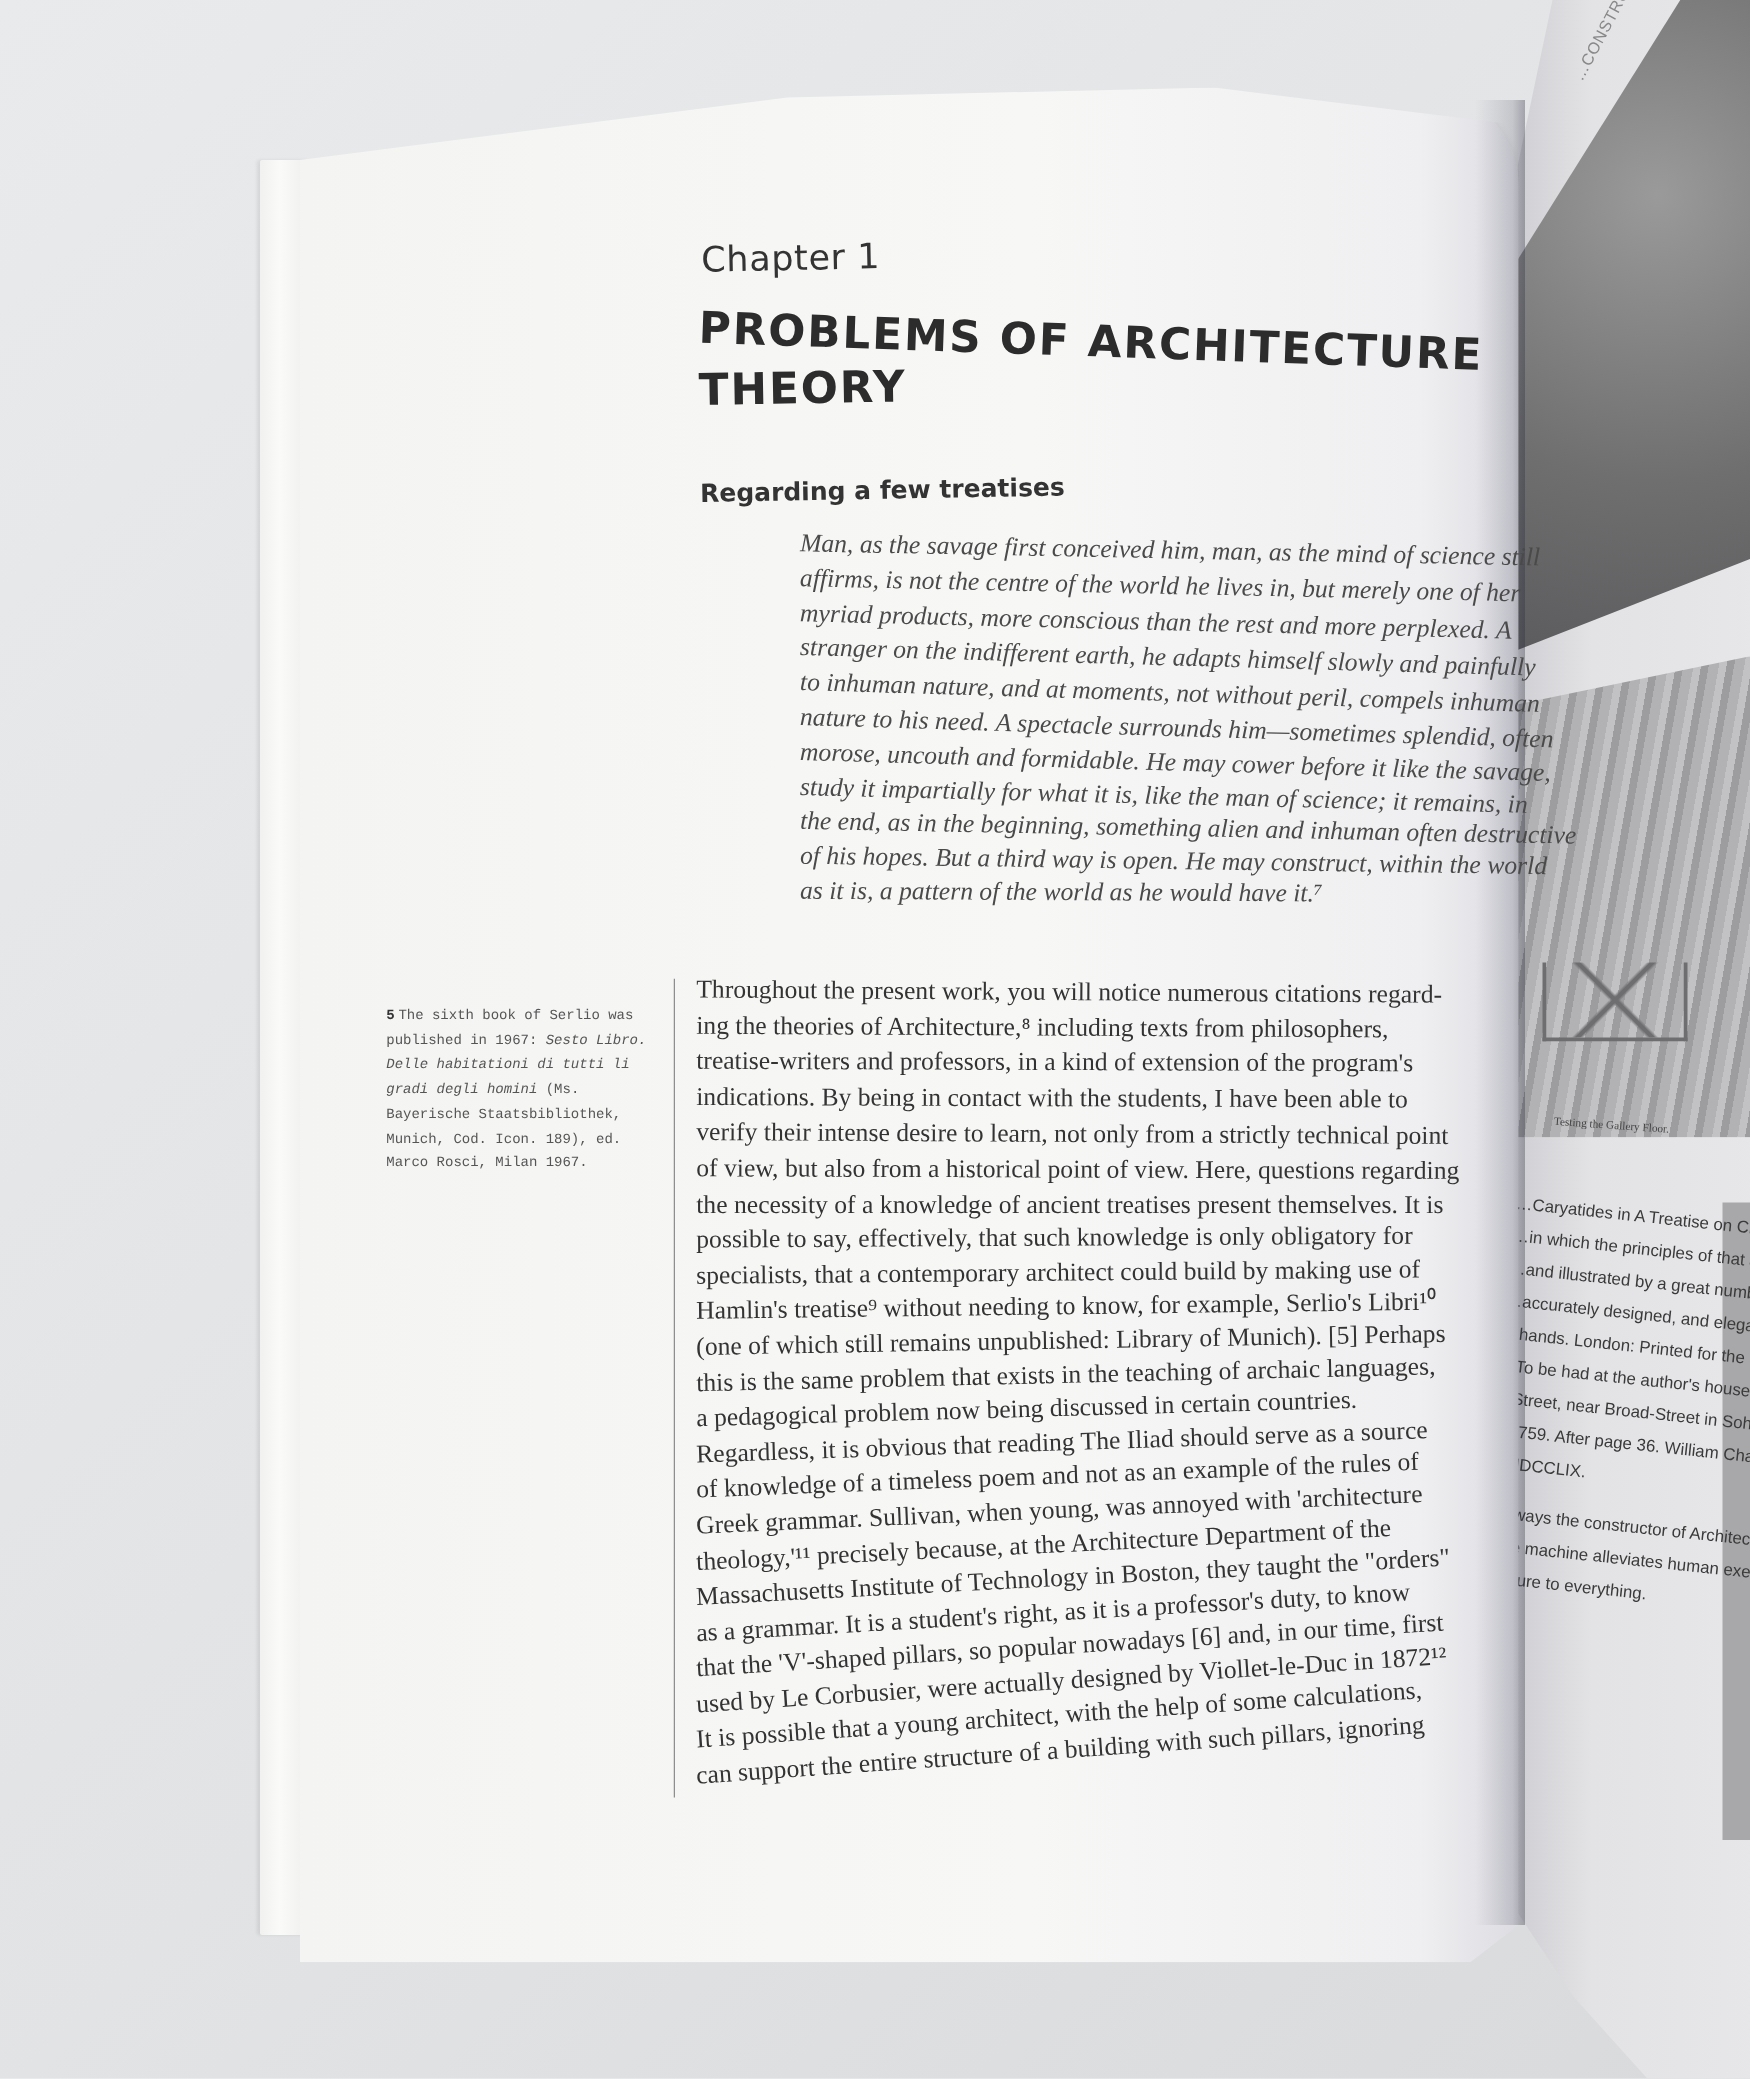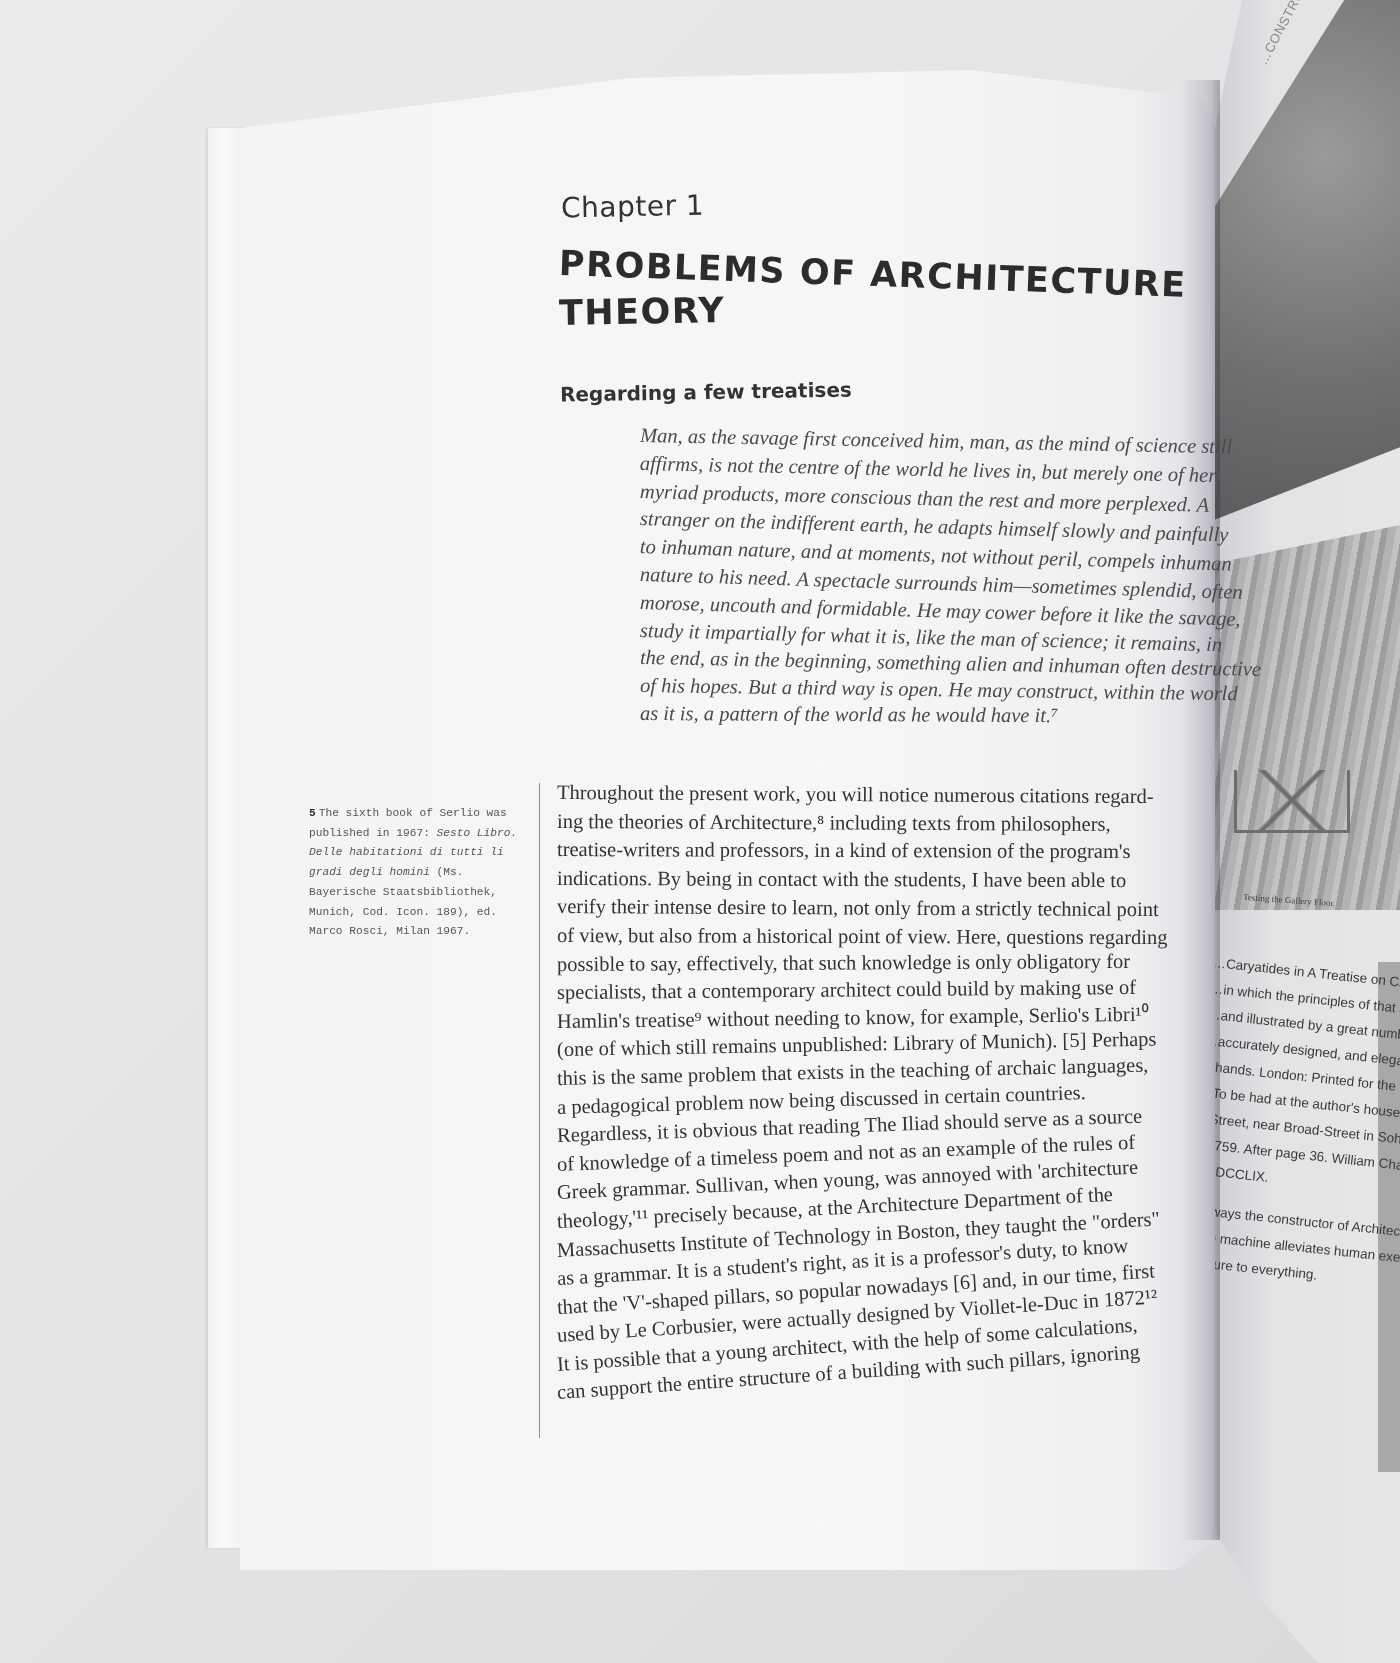--- a/index.html
+++ b/index.html
@@ -167,20 +167,21 @@
 
 <div class="col-rule"></div>
 
 <div class="body-text">
   <span class="line" style="transform:rotate(0.4deg)">Throughout the present work, you will notice numerous citations regard-</span>
   <span class="line" style="transform:rotate(0.3deg)">ing the theories of Architecture,⁸ including texts from philosophers,</span>
   <span class="line" style="transform:rotate(0.2deg)">treatise-writers and professors, in a kind of extension of the program's</span>
   <span class="line" style="transform:rotate(0.2deg)">indications. By being in contact with the students, I have been able to</span>
   <span class="line" style="transform:rotate(0.3deg)">verify their intense desire to learn, not only from a strictly technical point</span>
   <span class="line" style="transform:rotate(0.2deg)">of view, but also from a historical point of view. Here, questions regarding</span>
+  <span class="line" style="transform:rotate(0deg)">the necessity of a knowledge of ancient treatises present themselves. It is</span>
   <span class="line" style="transform:rotate(-0.3deg)">possible to say, effectively, that such knowledge is only obligatory for</span>
   <span class="line" style="transform:rotate(-0.5deg)">specialists, that a contemporary architect could build by making use of</span>
   <span class="line" style="transform:rotate(-0.7deg)">Hamlin's treatise⁹ without needing to know, for example, Serlio's Libri¹⁰</span>
   <span class="line" style="transform:rotate(-1deg)">(one of which still remains unpublished: Library of Munich). [5] Perhaps</span>
   <span class="line" style="transform:rotate(-1.3deg)">this is the same problem that exists in the teaching of archaic languages,</span>
   <span class="line" style="transform:rotate(-1.6deg)">a pedagogical problem now being discussed in certain countries.</span>
   <span class="line" style="transform:rotate(-1.9deg)">Regardless, it is obvious that reading The Iliad should serve as a source</span>
   <span class="line" style="transform:rotate(-2.2deg)">of knowledge of a timeless poem and not as an example of the rules of</span>
   <span class="line" style="transform:rotate(-2.5deg)">Greek grammar. Sullivan, when young, was annoyed with 'architecture</span>
   <span class="line" style="transform:rotate(-2.8deg)">theology,'¹¹ precisely because, at the Architecture Department of the</span>

